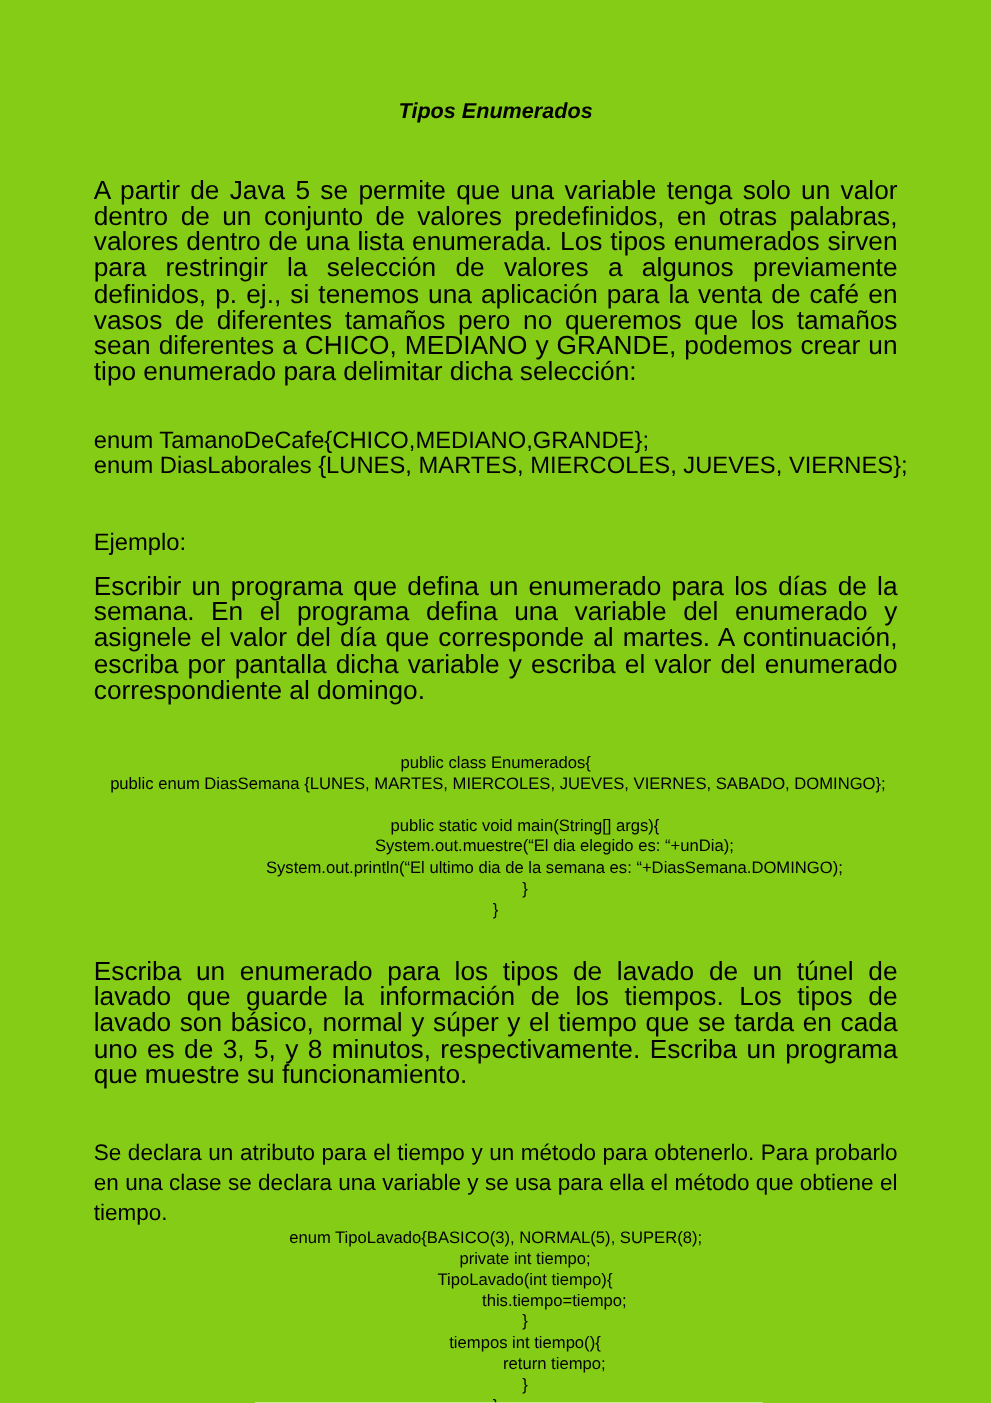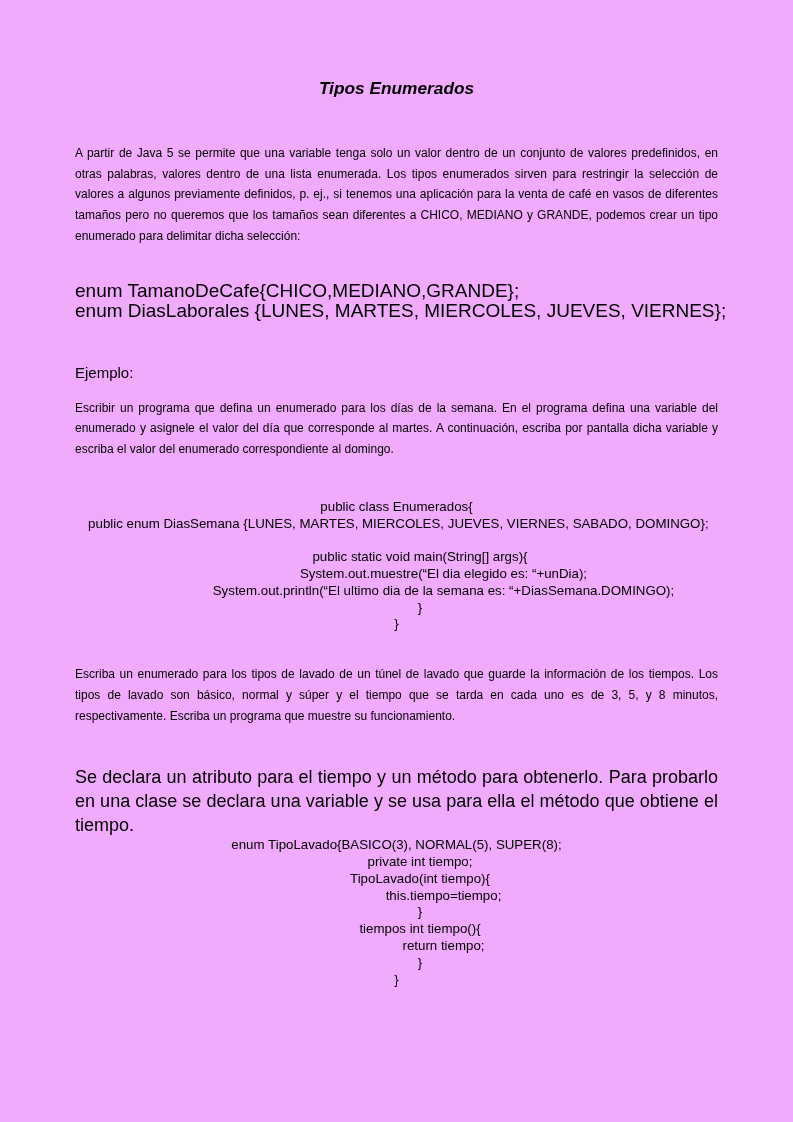--- a/index.html
+++ b/index.html
@@ -1,47 +1,47 @@
 <!DOCTYPE html>
 <html><head>
 <meta charset="utf-8">
 <style>
   * { margin: 0; padding: 0; box-sizing: border-box; }
   html, body { background: #ffffff; }
   .page {
     width: 793px;
     height: 1122px;
-    background: #f0abfc;
+    background: #84cc16;
     color: #000000;
     overflow: hidden;
     font-family: "Liberation Sans", "DejaVu Sans", sans-serif;
   }
   .content { padding: 78px 75px 0 75px; }
   .doc-title {
     font-size: 17.3px;
     line-height: 20px;
     font-weight: bold;
     font-style: italic;
     text-align: center;
   }
   .para {
-    font-size: 12px;
+    font-size: 21px;
     line-height: 20.7px;
     text-align: justify;
   }
   .intro-para { margin-top: 45px; }
   .enum-block {
     margin-top: 34px;
     font-size: 19px;
     line-height: 20.7px;
   }
   .enum-line { white-space: pre; }
   .example-label {
     margin-top: 41px;
-    font-size: 15px;
+    font-size: 19px;
     line-height: 20.7px;
   }
   .example-para { margin-top: 14px; }
   .code {
     font-size: 13.3px;
     line-height: 16.8px;
   }
   .code-1 { margin-top: 39px; }
   .code-2 { }
   .code-line {

